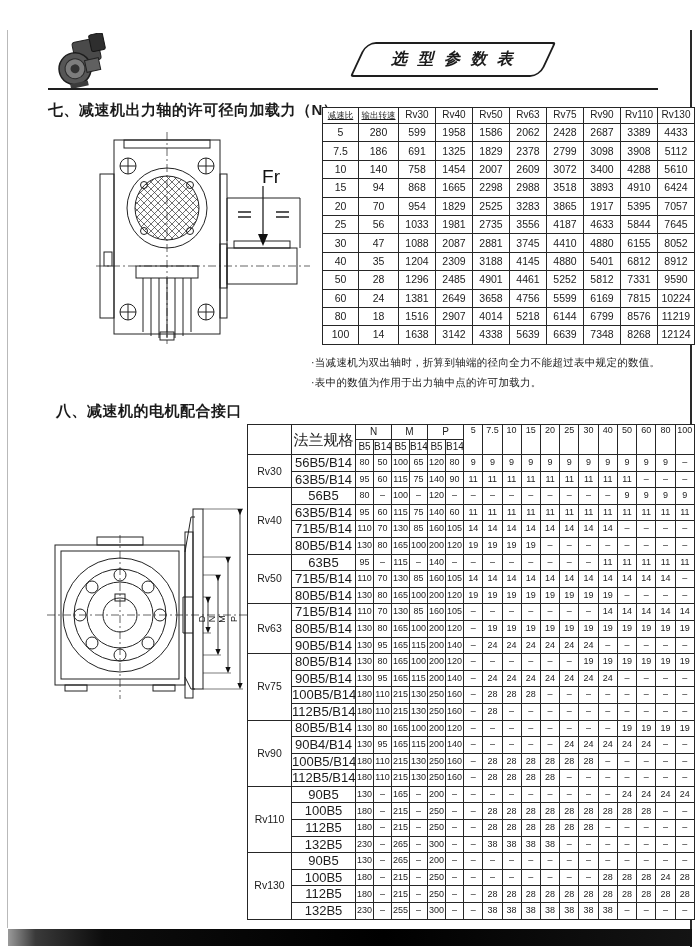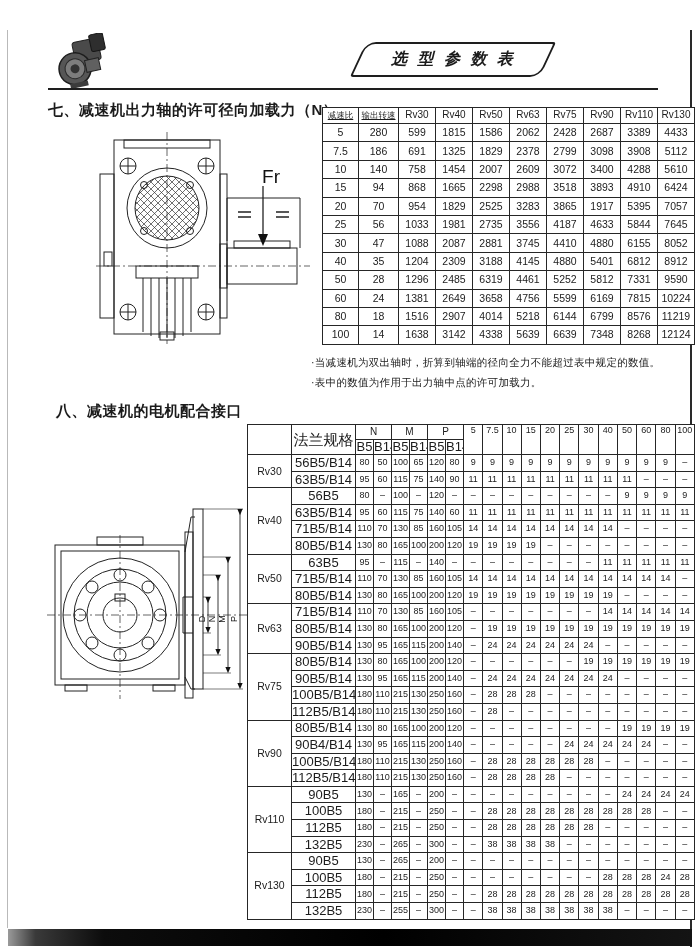--- a/index.html
+++ b/index.html
@@ -22,21 +22,21 @@
   th,td{border:1px solid #262626;text-align:center;vertical-align:middle;padding:0;
         white-space:nowrap;overflow:hidden;font-weight:normal;line-height:1.05;}
   
   .t1{left:322px;top:107px;width:373px;}
   .t1 th{height:15px;font-size:10px;}
   .t1 th.small-h{font-size:8.5px;text-decoration:underline;}
   .t1 td{height:17.4px;font-size:10.5px;}
   
   .t2{left:247px;top:424px;width:448px;}
   .t2 th{height:14px;font-size:10px;}
-  .t2 th.sub-h{font-size:13px;}
+  .t2 th.sub-h{font-size:10px;}
   .t2 th.ratio-h{font-size:9px;vertical-align:top;padding-top:1px;}
   .t2 th.flange-h{font-size:15px;}
   .t2 td{height:15.6px;font-size:9px;}
   .t2 td.model-cell{font-size:10.5px;}
   .t2 td.flange-cell{font-size:13px;}
   .drawing1{position:absolute;left:88px;top:126px;width:235px;height:222px;}
   .drawing2{position:absolute;left:45px;top:477px;width:205px;height:232px;}
   .notes{position:absolute;left:311px;top:353px;width:386px;font-size:10.5px;line-height:19.5px;
          letter-spacing:0.3px;white-space:nowrap;}
   svg{display:block;}
@@ -95,21 +95,21 @@
           <th>Rv90</th>
           <th>Rv110</th>
           <th>Rv130</th>
         </tr>
       </thead>
       <tbody>
         <tr>
           <td>5</td>
           <td>280</td>
           <td>599</td>
-          <td>1815</td>
+          <td>1958</td>
           <td>1586</td>
           <td>2062</td>
           <td>2428</td>
           <td>2687</td>
           <td>3389</td>
           <td>4433</td>
         </tr>
         <tr>
           <td>7.5</td>
           <td>186</td>
@@ -192,21 +192,21 @@
           <td>4880</td>
           <td>5401</td>
           <td>6812</td>
           <td>8912</td>
         </tr>
         <tr>
           <td>50</td>
           <td>28</td>
           <td>1296</td>
           <td>2485</td>
-          <td>6319</td>
+          <td>4901</td>
           <td>4461</td>
           <td>5252</td>
           <td>5812</td>
           <td>7331</td>
           <td>9590</td>
         </tr>
         <tr>
           <td>60</td>
           <td>24</td>
           <td>1381</td>

